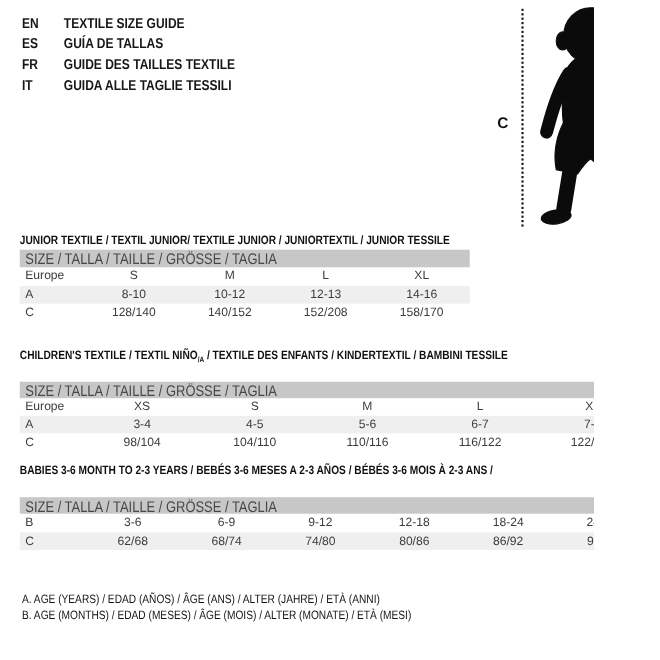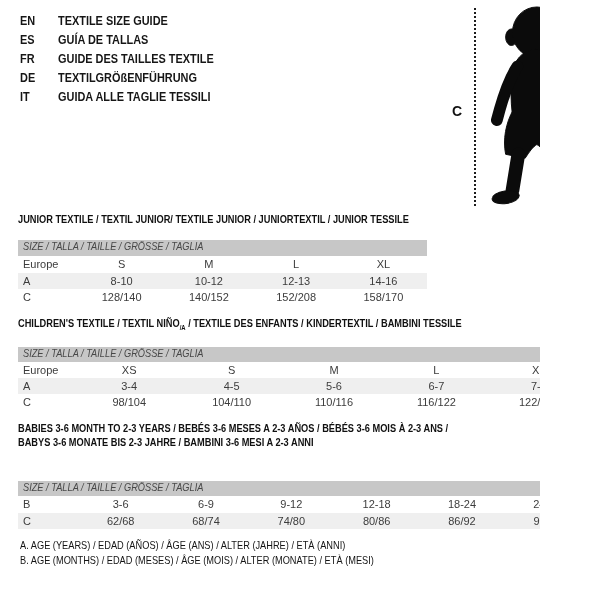--- a/index.html
+++ b/index.html
@@ -19,24 +19,24 @@
   .measure-line{position:absolute;left:29px;top:8px;height:198px;width:0;border-left:2.5px dotted #1c1c1c;}
   .measure-label{position:absolute;left:7px;top:103px;font-weight:bold;font-size:14px;color:#111;}
   .figure svg{position:absolute;left:37px;top:6px;}
 
   
   .tbl{position:absolute;left:18px;}
   .t0{top:212px;width:409px;}
   .t1{top:316px;width:572px;}
   .t2{top:421px;width:572px;}
   .title-line{height:14px;line-height:14px;font-weight:bold;font-size:11px;color:#101010;white-space:nowrap;}
-  .t0 .tbl-title{margin-bottom:14px;}
+  .t0 .tbl-title{margin-bottom:1px;}
   .t1 .tbl-title{margin-bottom:17px;}
-  .t2 .tbl-title{margin-bottom:32px;}
-  .size-bar{height:16px;display:flex;padding-left:5px;box-sizing:border-box;font-size:11px;color:#474747;font-style:italic;}
+  .t2 .tbl-title{margin-bottom:17px;}
+  .size-bar{height:16px;display:flex;padding-left:5px;box-sizing:border-box;font-size:14px;color:#474747;}
   .t1 .size-bar,.t2 .size-bar{height:15px;}
   .row{display:flex;align-items:center;height:16.5px;font-size:11px;color:#3c3c3c;}
   .t1 .row{height:16px;}
   .row-label{width:60px;flex:0 0 60px;padding-left:5px;box-sizing:border-box;}
   .cell{flex:1;text-align:center;}
   sub{font-size:7px;}
 
   
   .footnotes{position:absolute;left:20px;top:538px;}
   .footnote-line{height:15px;line-height:15px;font-weight:normal;font-size:11px;color:#141414;white-space:nowrap;}
@@ -51,24 +51,20 @@
         <span class="lang-code cond">EN</span>
         <span class="cond">TEXTILE SIZE GUIDE</span>
       </div>
       <div class="lang-row">
         <span class="lang-code cond">ES</span>
         <span class="cond">GUÍA DE TALLAS</span>
       </div>
       <div class="lang-row">
         <span class="lang-code cond">FR</span>
         <span class="cond">GUIDE DES TAILLES TEXTILE</span>
-      </div>
-      <div class="lang-row">
-        <span class="lang-code cond">DE</span>
-        <span class="cond">TEXTILGRÖßENFÜHRUNG</span>
       </div>
       <div class="lang-row">
         <span class="lang-code cond">IT</span>
         <span class="cond">GUIDA ALLE TAGLIE TESSILI</span>
       </div>
     </div>
 
   <div class="figure">
     <div class="measure-line"></div>
     <span class="measure-label">C</span>
@@ -155,21 +151,20 @@
           <span class="cell">98/104</span>
           <span class="cell">104/110</span>
           <span class="cell">110/116</span>
           <span class="cell">116/122</span>
           <span class="cell">122/128</span>
         </div>
       </section>
       <section class="tbl t2">
         <div class="tbl-title">
           <div class="title-line"><span class="cond">BABIES 3-6 MONTH TO 2-3 YEARS / BEBÉS 3-6 MESES A 2-3 AÑOS / BÉBÉS 3-6 MOIS À 2-3 ANS /</span></div>
-          <div class="title-line"><span class="cond">BABYS 3-6 MONATE BIS 2-3 JAHRE / BAMBINI 3-6 MESI A 2-3 ANNI</span></div>
         </div>
         <div class="size-bar" style="background: rgb(199, 199, 199);">
           <span class="cond">SIZE / TALLA / TAILLE / GRÖSSE / TAGLIA</span>
         </div>
         <div class="row">
           <span class="row-label">B</span>
           <span class="cell">3-6</span>
           <span class="cell">6-9</span>
           <span class="cell">9-12</span>
           <span class="cell">12-18</span>

